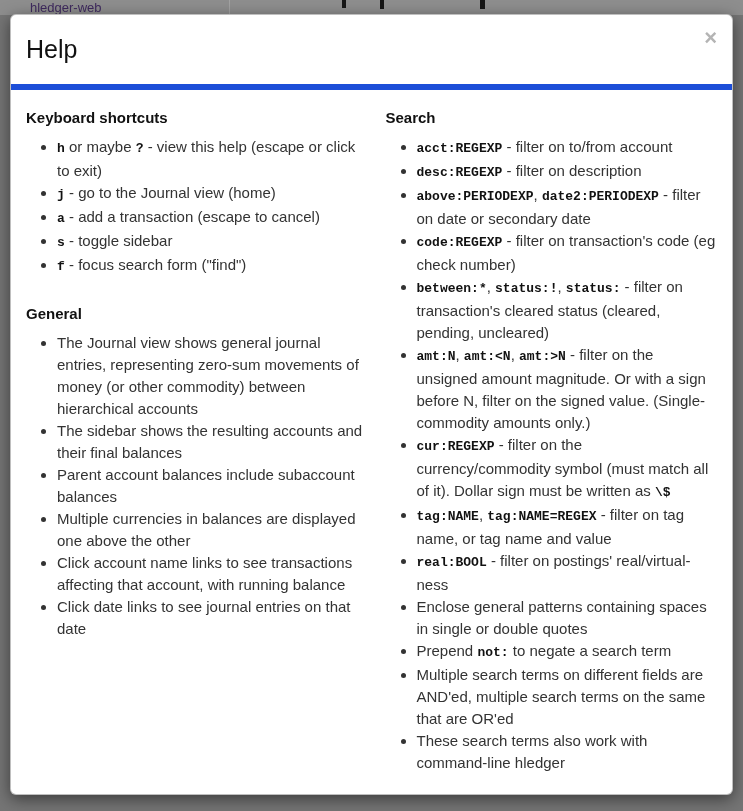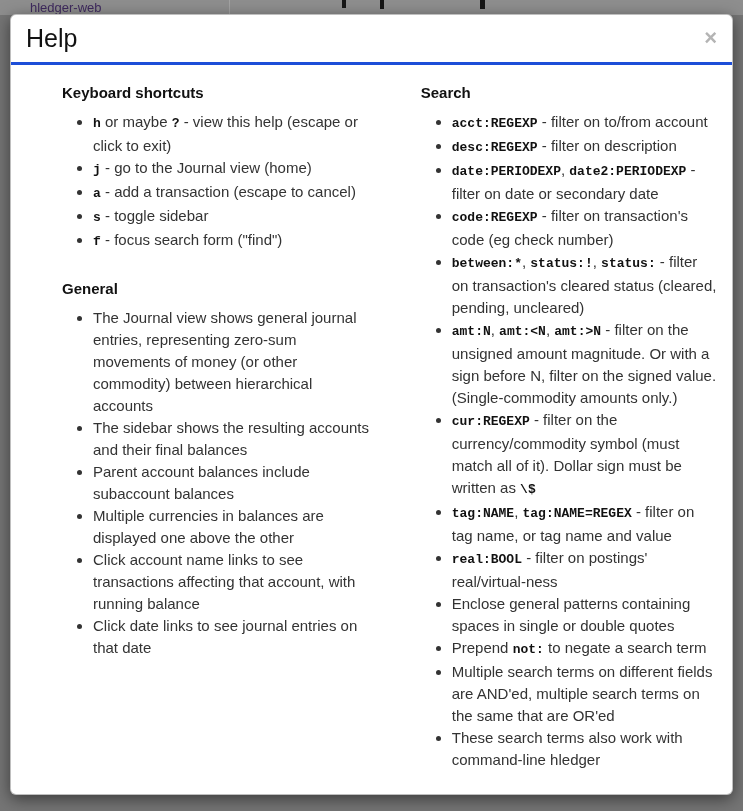--- a/index.html
+++ b/index.html
@@ -15,29 +15,29 @@
   .asc{position:absolute;top:0;background:#161616;}
   .asc1{left:342px;width:4px;height:8px;}
   .asc2{left:380px;width:4px;height:9px;}
   .asc3{left:480px;width:5px;height:9px;}
   
   .modal{
     position:absolute;left:10px;top:14px;width:723px;height:781px;
     background:#fff;border:1px solid rgba(0,0,0,.25);border-radius:6px;
     box-shadow:0 4px 16px rgba(0,0,0,.5);box-sizing:border-box;overflow:hidden;
   }
-  .modal-header{padding:8px 15px;border-bottom:3px solid #1d4ed8;position:relative;}
+  .modal-header{padding:19px 15px;border-bottom:6px solid #1d4ed8;position:relative;}
   .modal-title{margin:0;font-size:25px;line-height:31px;font-weight:normal;color:#111;}
   .close-btn{
     position:absolute;top:13px;right:15px;background:none;border:none;padding:0;
     font-size:22px;font-weight:bold;line-height:20px;color:#b4b4b4;cursor:pointer;
     font-family:"Liberation Sans",sans-serif;
   }
   .modal-body{padding:13px 15px 15px;display:flex;box-sizing:border-box;}
-  .col{width:50%;box-sizing:border-box;margin-left:36px;}
+  .col{width:50%;box-sizing:border-box;}
   .col-right{padding-left:14px;}
   .section-heading{font-size:15px;font-weight:bold;color:#111;margin:6px 0 10px;}
   .section + .section .section-heading{margin-top:27px;}
   ul.help-list{margin:0 0 10px;padding-left:31px;list-style:disc;}
   ul.help-list li{font-size:15px;line-height:22px;color:#333;}
   code{
     font-family:"Liberation Mono","DejaVu Sans Mono",monospace;
     font-weight:bold;font-size:13px;color:#111;background:none;
   }
 </style>
@@ -82,21 +82,21 @@
             <li>Click date links to see journal entries on that date</li>
           </ul>
       </div>
     </div>
     <div class="col col-right">
       <div class="section">
         <h2 class="section-heading">Search</h2>
         <ul class="help-list">
             <li><code>acct:REGEXP</code> - filter on to/from account</li>
             <li><code>desc:REGEXP</code> - filter on description</li>
-            <li><code>date:PERIODEXP</code>, <code>date2:PERIODEXP</code> - filter on date or secondary date</li>
+            <li><code>above:PERIODEXP</code>, <code>date2:PERIODEXP</code> - filter on date or secondary date</li>
             <li><code>code:REGEXP</code> - filter on transaction's code (eg check number)</li>
             <li><code>between:*</code>, <code>status:!</code>, <code>status:</code> - filter on transaction's cleared status (cleared, pending, uncleared)</li>
             <li><code>amt:N</code>, <code>amt:&lt;N</code>, <code>amt:&gt;N</code> - filter on the unsigned amount magnitude. Or with a sign before N, filter on the signed value. (Single-commodity amounts only.)</li>
             <li><code>cur:REGEXP</code> - filter on the currency/commodity symbol (must match all of it). Dollar sign must be written as <code>\$</code></li>
             <li><code>tag:NAME</code>, <code>tag:NAME=REGEX</code> - filter on tag name, or tag name and value</li>
             <li><code>real:BOOL</code> - filter on postings' real/virtual-ness</li>
             <li>Enclose general patterns containing spaces in single or double quotes</li>
             <li>Prepend <code>not:</code> to negate a search term</li>
             <li>Multiple search terms on different fields are AND'ed, multiple search terms on the same that are OR'ed</li>
             <li>These search terms also work with command-line hledger</li>

